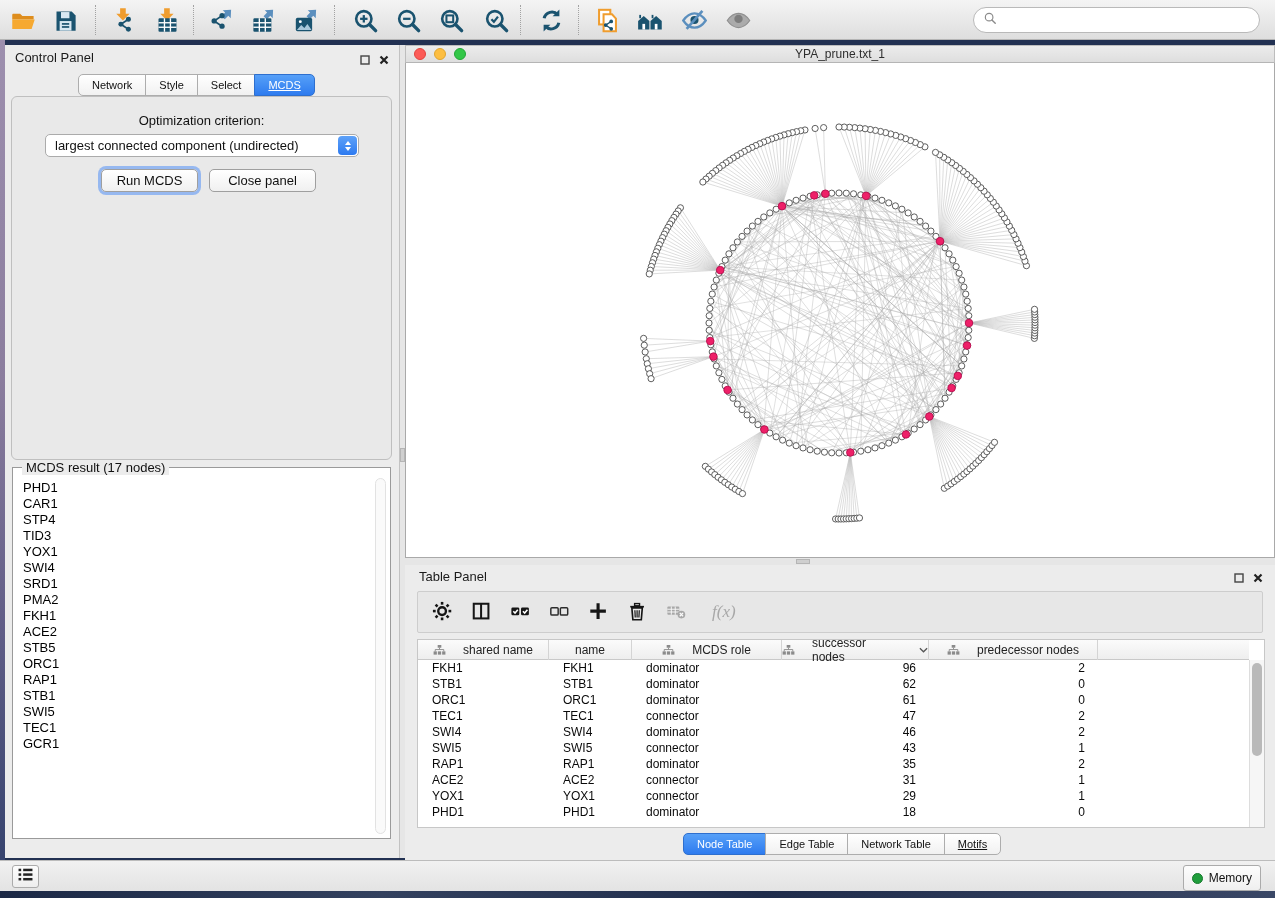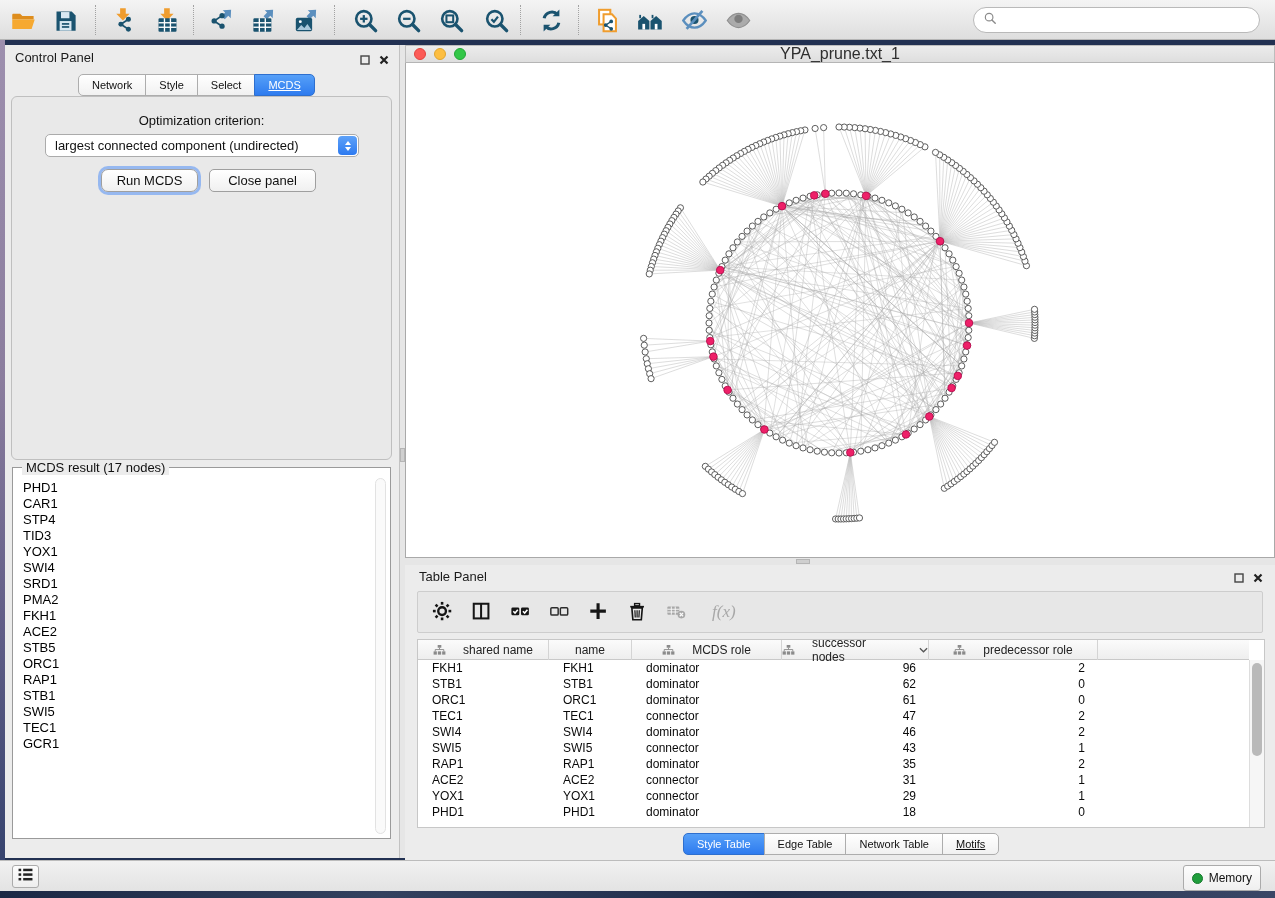--- a/index.html
+++ b/index.html
@@ -30,39 +30,39 @@
   .tab.active { background:linear-gradient(#56a0f8,#2e7bef); border-color:#2e6fce; color:#fff; }
   #cp-tabbar { left:73px; top:29px; }
   #cp-box { position:absolute; left:6px; top:51px; width:381px; height:364px; background:#e9e9e9; border:1px solid #bfbfbf; border-radius:6px; }
   #criterion-label { position:absolute; left:0; right:0; top:16px; text-align:center; font-size:13px; color:#111; }
   #criterion-select { position:absolute; left:33px; top:37px; width:314px; height:23px; background:#fff; border:1px solid #ababab; border-radius:5px; font-size:13px; color:#111; display:flex; align-items:center; padding-left:9px; }
   #criterion-stepper { position:absolute; right:1px; top:1px; bottom:1px; width:19px; border-radius:4px; background:linear-gradient(#5ea2f9,#2d7af0); display:flex; flex-direction:column; align-items:center; justify-content:center; gap:2px; }
   .chev { width:0; height:0; border-left:3.5px solid transparent; border-right:3.5px solid transparent; }
   .chev.up { border-bottom:4px solid #fff; }
   .chev.dn { border-top:4px solid #fff; }
   .mac-btn { position:absolute; height:23px; background:linear-gradient(#ffffff,#f0f0f0); border:1px solid #9f9f9f; border-radius:5px; font-size:13px; color:#111; display:flex; align-items:center; justify-content:center; font-family:inherit; }
-  #run-btn { left:89px; top:72px; width:97px; box-shadow:0 0 0 3px rgba(106,158,245,.65);border-radius:7px; }
+  #run-btn { left:89px; top:72px; width:97px; box-shadow:0 0 0 3px rgba(106,158,245,.65); }
   #closepanel-btn { left:197px; top:72px; width:107px; }
   #mcds-fieldset { position:absolute; left:7px; top:422px; width:379px; height:372px; background:#fff; border:1px solid #9a9a9a;padding-left:12px; }
   #mcds-legend { position:absolute; left:9px; top:-8px; background:#ececec; padding:0 4px; font-size:13px; color:#111; }
   #mcds-list { position:absolute; left:2px; top:12px; right:16px; bottom:2px; overflow:hidden; padding-left:8px; }
   .mcds-item { font-size:13px; line-height:16px; color:#000; }
   #mcds-scroll { position:absolute; right:4px; top:10px; bottom:4px; width:11px; background:#fafafa; border:1px solid #e2e2e2; border-radius:6px; }
 
   
   #v-split { left:400px; top:45px; width:5px; height:813px; background:#e6e6e6; }
   #v-grip { position:absolute; left:0; top:403px; width:5px; height:14px; background:#cfcfcf; border:1px solid #b5b5b5; }
   #h-split { left:405px; top:558px; width:870px; height:7px; background:#e6e6e6; }
   #h-grip { position:absolute; left:391px; top:1px; width:14px; height:5px; background:#cfcfcf; border:1px solid #b5b5b5; }
 
   
   #net-win { left:405px; top:45px; width:870px; height:513px; }
   #net-titlebar { position:absolute; left:0; top:0; right:0; height:18px; background:linear-gradient(#ececec,#dedede); border:1px solid #bdbdbd; border-bottom:1px solid #b5b5b5; display:flex; align-items:center; }
   .light { width:12px; height:12px; border-radius:50%; margin-left:8px; }
-  #net-title { position:absolute; left:0; right:0; text-align:center; font-size:16px; color:#2e2e2e; }
+  #net-title { position:absolute; left:0; right:0; text-align:center; font-size:12px; color:#2e2e2e; }
   #net-canvas { position:absolute; left:0; top:18px; right:0; bottom:0; background:#fff; border:1px solid #a9a9a9; border-top:none; }
 
   
   #table-panel { left:405px; top:565px; width:870px; height:295px; background:#ececec; }
   #tp-title { position:absolute; left:14px; top:4px; font-size:13px; color:#1b1b1b; }
   #tp-toolbar { position:absolute; left:12px; top:26px; right:12px; height:42px; background:#e7e7e7; border:1px solid #cdcdcd; border-radius:2px; display:flex; align-items:center; padding-left:10px; gap:9px; }
   .tpbtn { width:30px; height:30px; display:flex; align-items:center; justify-content:center; }
   #fx-label { font-size:17px; color:#a8a8a8; font-family:"Liberation Serif", serif; font-style:italic; margin-left:2px; }
   #grid { position:absolute; left:12px; top:74px; right:10px; height:189px; background:#fff; border:1px solid #c7c7c7; }
   #grid-head { position:absolute; left:0; top:0; right:15px; height:20px; background:linear-gradient(#fbfbfb,#eeeeee); border-bottom:1px solid #c9c9c9; display:flex; }
@@ -1163,21 +1163,21 @@
               <g fill="#8b8b8b">
                 <rect x="5" y="0" width="4" height="3"></rect>
                 <rect x="0.5" y="7" width="3.6" height="3.6"></rect>
                 <rect x="5.2" y="7" width="3.6" height="3.6"></rect>
                 <rect x="9.9" y="7" width="3.6" height="3.6"></rect>
               </g>
               <g stroke="#8b8b8b" fill="none">
                 <path d="M7 3v2M2.3 7V5h9.4v2"></path>
               </g>
             </svg>
-            <span>predecessor role</span>
+            <span>predecessor nodes</span>
           </div>
           <div class="hcell" style="flex: 1 1 0%; border-right: none;"></div>
         </div>
       <div id="grid-body">
           <div class="tr">
             <div class="td left" style="width: 131px;">FKH1</div>
             <div class="td left" style="width: 83px;">FKH1</div>
             <div class="td left" style="width: 150px;">dominator</div>
             <div class="td right" style="width: 147px;">96</div>
             <div class="td right" style="width: 169px;">2</div>
@@ -1244,21 +1244,21 @@
             <div class="td left" style="width: 150px;">dominator</div>
             <div class="td right" style="width: 147px;">18</div>
             <div class="td right" style="width: 169px;">0</div>
           </div>
         </div>
       <div id="grid-vscroll">
           <div id="grid-thumb"></div>
         </div>
     </div>
     <div class="tabbar" id="tp-tabbar">
-      <div class="tab active">Style Table</div>
+      <div class="tab active">Node Table</div>
       <div class="tab">Edge Table</div>
       <div class="tab">Network Table</div>
       <div class="tab">Motifs</div>
     </div>
   </div>
 
   <div class="abs" id="status-bar">
     <div id="list-btn">
       <span>
         <svg width="17" height="15" viewBox="0 0 22 19">

